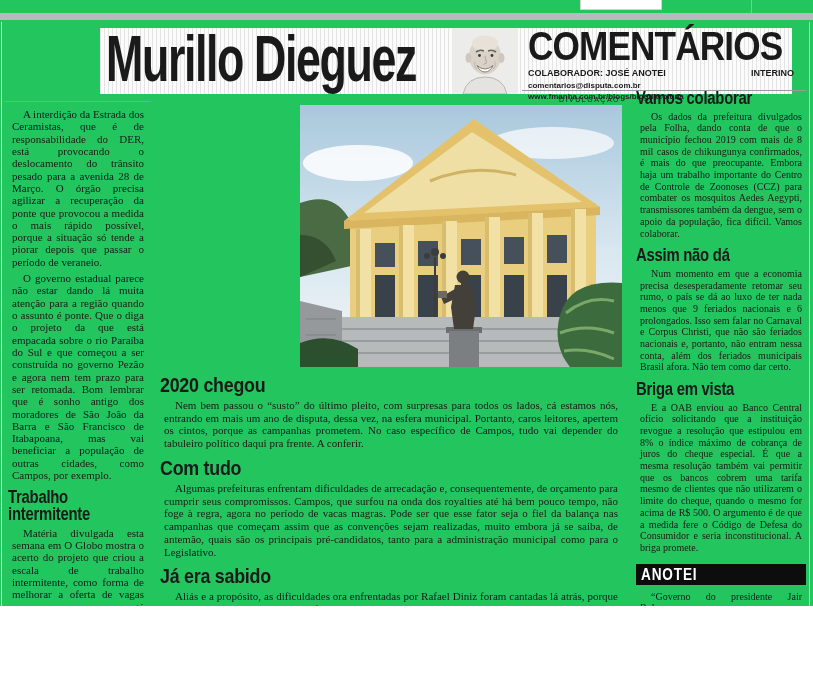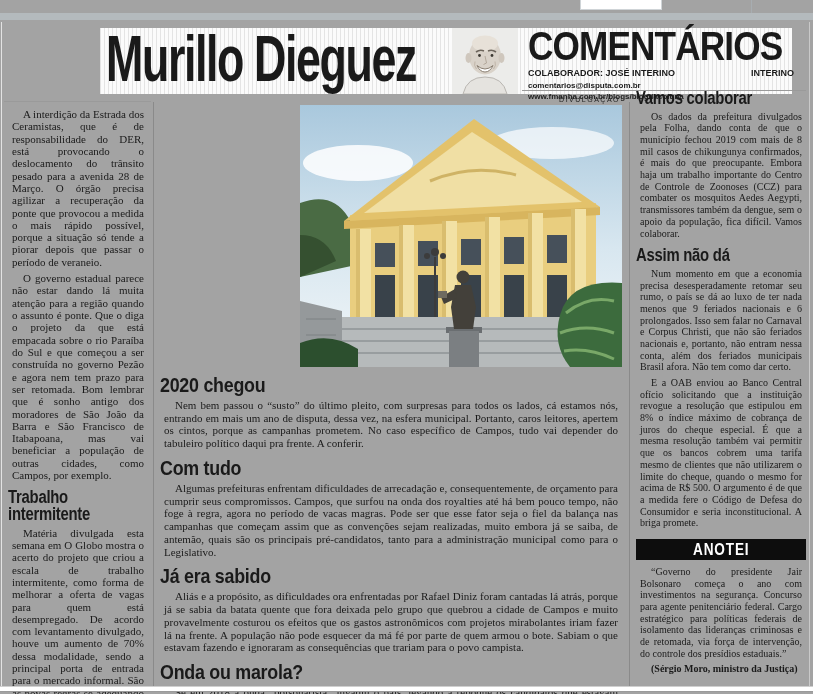--- a/index.html
+++ b/index.html
@@ -1,16 +1,16 @@
 <!DOCTYPE html>
 <html><head>
 <meta charset="utf-8">
 <style>
   html,body{margin:0;padding:0;background:#fff;}
-  .page{position:relative;width:813px;height:694px;background:#a3a3a3;overflow:hidden;
+  .page{position:relative;width:813px;height:606px;background:#22c55e;overflow:hidden;
         color:#1a1a1a;font-family:"Liberation Serif",serif;}
   
   .top-bar{position:absolute;left:0;top:13px;width:813px;height:7px;background:#b4babd;}
   .frag-box{position:absolute;left:580px;top:0;width:80px;height:9px;border:1px solid #cfd4d7;border-top:none;background:#fff;}
   .frag-line{position:absolute;left:751px;top:0;width:1px;height:13px;background:#a7adb1;}
   .edge-l{position:absolute;left:1px;top:22px;width:1px;height:670px;background:#e3e3e3;}
   .edge-r{position:absolute;left:809px;top:22px;width:1px;height:670px;background:#c9c9c9;}
 
   
   .band{position:absolute;left:100px;top:28px;width:692px;height:66px;
@@ -48,21 +48,21 @@
   .col-right p{font-size:10px;line-height:1.17;}
 
   
   .photo-fig{float:right;width:322px;margin:0 0 8px 12px;}
   .credit{font-family:"Liberation Sans",sans-serif;font-size:7px;letter-spacing:1.5px;
           text-align:right;color:#222;margin:0 2px 2px 0;}
   .scene{display:block;width:322px;height:262px;}
 
   
   .anotei{margin-top:10px;}
-  .anotei-banner{background:#0d0d0d;color:#fff;text-align:center;
+  .anotei-banner{background:#0d0d0d;color:#fff;text-align:left;
                  font-family:"Liberation Sans",sans-serif;font-weight:bold;font-size:16px;line-height:21px;}
   .anotei-banner .cond-c{display:inline-block;transform:scaleX(.85);transform-origin:50% 50%;letter-spacing:1px;}
   .quote{margin-top:6px !important;}
   .attrib{font-weight:bold;text-align:left !important;margin-top:2px !important;}
 
   .bottom-rule{position:absolute;left:0;top:686px;width:813px;height:4px;
                border-top:1px solid #cfcfcf;border-bottom:1px solid #9a9a9a;background:#fff;}
 </style>
 </head>
 <body>
@@ -94,21 +94,21 @@
         <path d="M33 28 l1.5 7 -3 1.5" stroke="#b3a89b" stroke-width="1" fill="none"></path>
         <path d="M25 37.5 q8 7 16 0 q-3 6.5 -8 6.5 q-5 0 -8 -6.5 z" fill="#fff" stroke="#8a7f72" stroke-width="1"></path>
         <path d="M23 33.5 q-1.5 4 1.5 7.5 M43 33.5 q1.5 4 -1.5 7.5" stroke="#c0b5a8" stroke-width="1" fill="none"></path>
       </svg>
     </div>
     <div class="mast-right">
       <div class="section-title">
         <span class="cond88">COMENTÁRIOS</span>
       </div>
       <div class="collab-row">
-        <span>COLABORADOR: JOSÉ INTERINO</span>
+        <span>COLABORADOR: JOSÉ ANOTEI</span>
         <span>INTERINO</span>
       </div>
       <div class="mast-small">comentarios@disputa.com.br</div>
       <div class="mast-small">www.fmanha.com.br/blogs/blogdacoluna</div>
     </div>
   </header>
   <div class="rule-left"></div>
   <div class="rule-right"></div>
 
   <div class="vdiv d1"></div>
@@ -212,20 +212,21 @@
   <section class="col col-right">
     <article>
       <h2><span class="cond">Vamos colaborar</span></h2>
       <p>Os dados da prefeitura divulgados pela Folha, dando conta de que o município fechou 2019 com mais de 8 mil casos de chikungunya confirmados, é mais do que preocupante. Embora haja um trabalho importante do Centro de Controle de Zoonoses (CCZ) para combater os mosquitos Aedes Aegypti, transmissores também da dengue, sem o apoio da população, fica difícil. Vamos colaborar.</p>
     </article>
     <article>
       <h2><span class="cond">Assim não dá</span></h2>
       <p>Num momento em que a economia precisa desesperadamente retomar seu rumo, o país se dá ao luxo de ter nada menos que 9 feriados nacionais e 6 prolongados. Isso sem falar no Carnaval e Corpus Christi, que não são feriados nacionais e, portanto, não entram nessa conta, além dos feriados municipais Brasil afora. Não tem como dar certo.</p>
     </article>
     <article>
+      <h2><span class="cond">Briga em vista</span></h2>
       <p>E a OAB enviou ao Banco Central ofício solicitando que a instituição revogue a resolução que estipulou em 8% o índice máximo de cobrança de juros do cheque especial. É que a mesma resolução também vai permitir que os bancos cobrem uma tarifa mesmo de clientes que não utilizarem o limite do cheque, quando o mesmo for acima de R$ 500. O argumento é de que a medida fere o Código de Defesa do Consumidor e seria inconstitucional. A briga promete.</p>
     </article>
     <div class="anotei">
       <div class="anotei-banner">
         <span class="cond-c">ANOTEI</span>
       </div>
       <p class="quote">“Governo do presidente Jair Bolsonaro começa o ano com investimentos na segurança. Concurso para agente penitenciário federal. Cargo estratégico para políticas federais de isolamento das lideranças criminosas e de retomada, via força de intervenção, do controle dos presídios estaduais.”</p>
       <p class="attrib">(Sérgio Moro, ministro da Justiça)</p>
     </div>
   </section>

